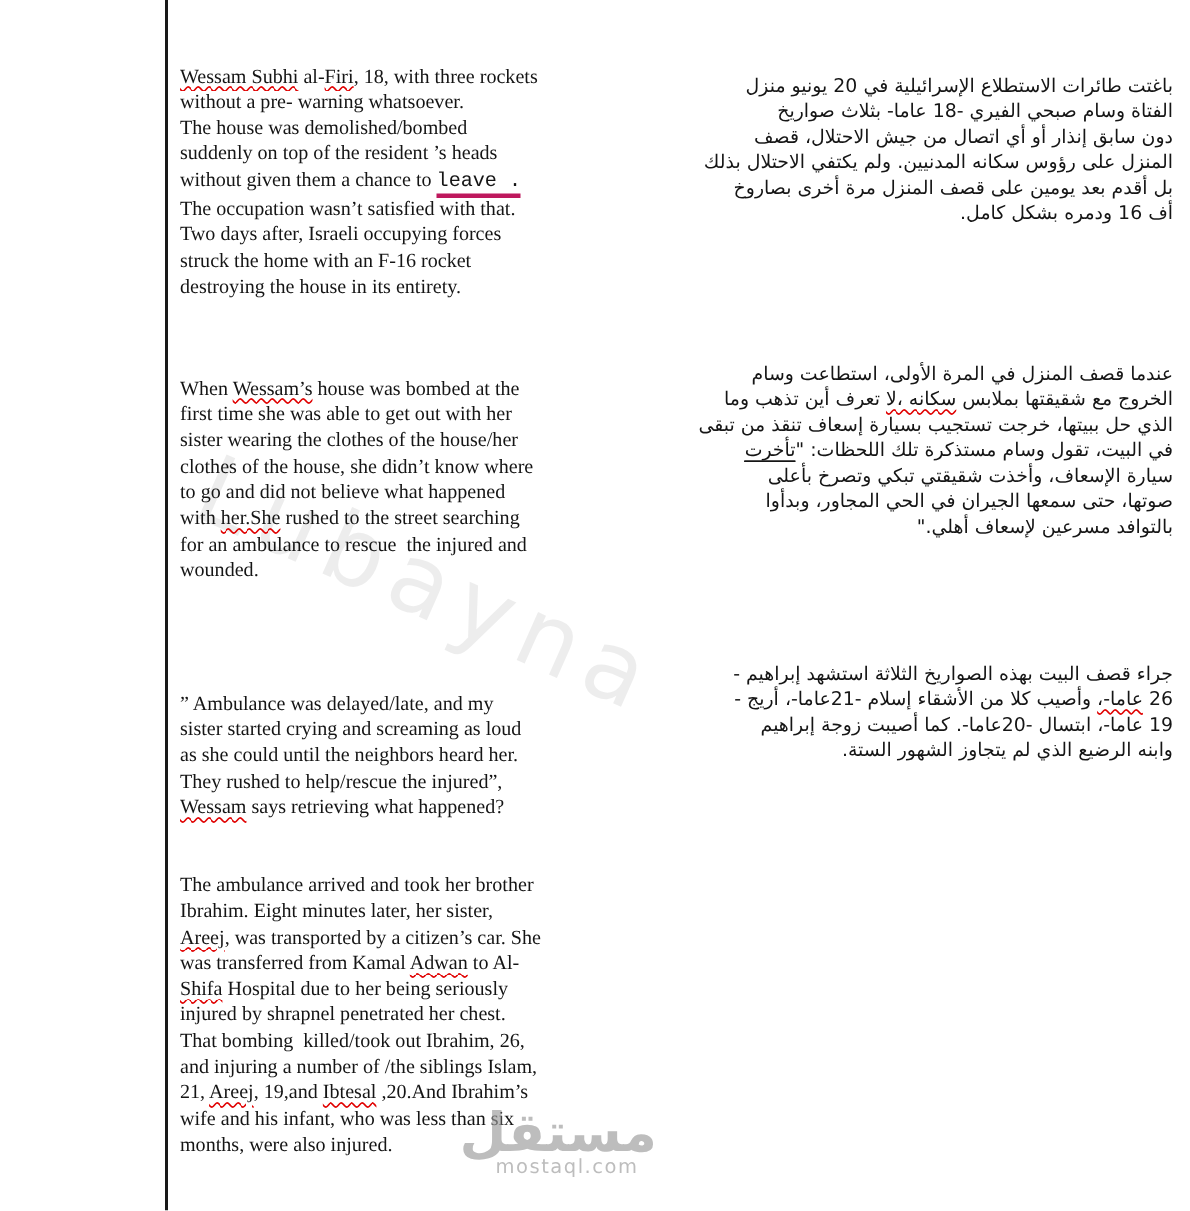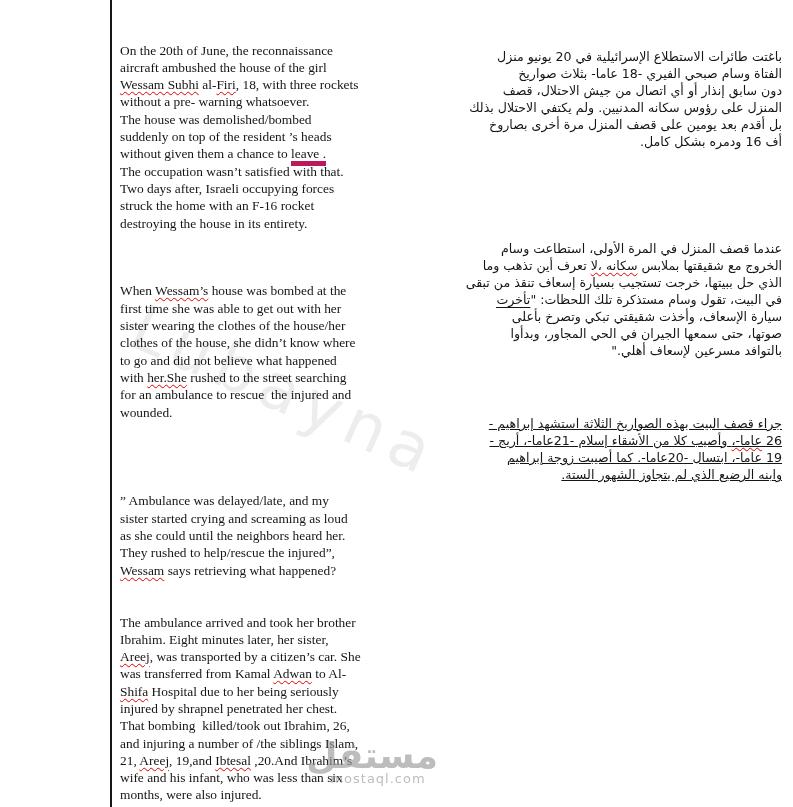--- a/index.html
+++ b/index.html
@@ -21,31 +21,31 @@
     color:#151515;white-space:pre;
   }
   .para{margin:0;}
   .p-en-0{margin-top:0;}
   .p-en-1{margin-top:16px;}
   .p-en-2{margin-top:37px;}
   .p-en-3{}
   .p-ar-0{margin-top:7px;}
   .p-ar-1{margin-top:56px;}
   .p-ar-2{margin-top:121px;}
-  .p-ar-3{margin-top:22px;text-decoration:underline;}
+  .p-ar-3{margin-top:47px;}
   
   .sq{
     text-decoration-line:underline;
     text-decoration-style:wavy;
     text-decoration-color:#e00000;
     text-decoration-thickness:1px;
     text-underline-offset:2px;
   }
   
-  .ul{border-bottom:5px solid #be185d;}
+  .ul{border-bottom:3px solid #be185d;font-family:Liberation Mono, monospace;}
   
   .ulsq{
     border-bottom:1px solid #222;
     text-decoration-line:underline;
     text-decoration-style:wavy;
     text-decoration-color:#e00000;
     text-decoration-thickness:1px;
     text-underline-offset:2.5px;
     text-decoration:underline;
   }
@@ -66,23 +66,21 @@
 </head>
 <body>
 
 <div class="page">
 
   <div class="vline"></div>
 
   <div class="wm-diag">Lubayna</div>
 
   <div class="col-en">
-    <div class="para p-en-0"><span>On the 20th of June, the reconnaissance
-aircraft ambushed the house of the girl
-</span><span class="sq">Wessam Subhi</span><span> al-</span><span class="sq">Firi</span><span>, 18, with three rockets
+    <div class="para p-en-0"><span class="sq">Wessam Subhi</span><span> al-</span><span class="sq">Firi</span><span>, 18, with three rockets
 without a pre- warning whatsoever.
 The house was demolished/bombed
 suddenly on top of the resident ’s heads
 without given them a chance to </span><span class="ul">leave .</span><span>
 The occupation wasn’t satisfied with that.
 Two days after, Israeli occupying forces
 struck the home with an F-16 rocket
 destroying the house in its entirety.</span></div>
     <div class="para p-en-1"><span>When </span><span class="sq">Wessam’s</span><span> house was bombed at the
 first time she was able to get out with her

